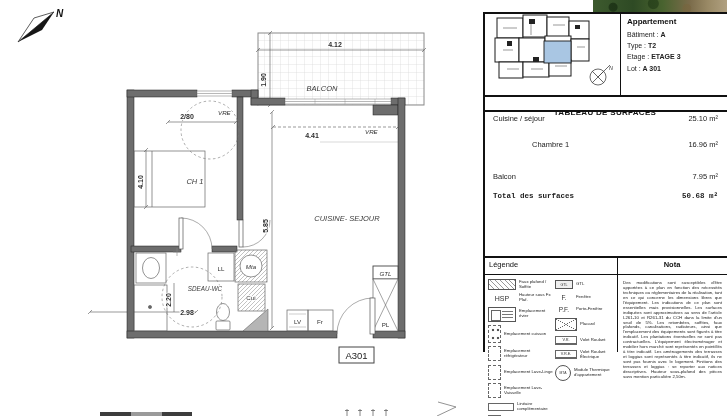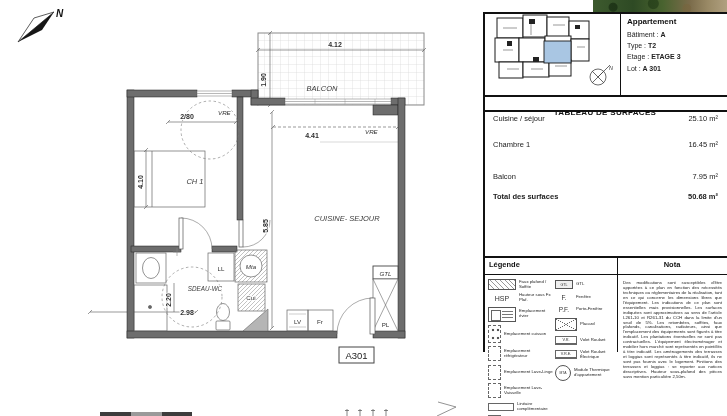--- a/index.html
+++ b/index.html
@@ -31,21 +31,21 @@
   #apartment-info{position:absolute;left:144px;top:17px;width:96px;}
   #apartment-info .title{font-size:8px;font-weight:bold;color:#111;margin-bottom:5px;}
   .info-row{font-size:7px;color:#222;margin-bottom:4.2px;}
   .info-row b{font-weight:bold;}
   #table-title{position:absolute;top:108px;left:0;right:0;text-align:center;
      font-size:8px;font-weight:bold;letter-spacing:.3px;color:#111;}
   .t-row{position:absolute;left:10px;right:9px;height:12px;font-size:7.5px;color:#1c1c1c;text-align:right;}
   .t-row .lab{position:absolute;left:0;}
   .t-row .val{position:absolute;right:0;}
   .t-row.bold{font-weight:bold;}
-  #legend-title{position:absolute;left:6px;top:260px;font-size:7.5px;font-weight:bold;color:#111;}
+  #legend-title{position:absolute;left:6px;top:260px;font-size:7.5px;font-weight:normal;color:#111;}
   #nota-title{position:absolute;left:134px;width:110px;top:260px;text-align:center;
      font-size:7.5px;font-weight:bold;color:#111;}
 
   .legend-col{position:absolute;display:flex;flex-direction:column;}
   #legend-col-a{left:5px;top:279px;width:66px;gap:3.4px;}
   #legend-col-b{left:72px;top:280px;width:61px;gap:5px;}
   .lg-item{display:flex;align-items:center;gap:3px;}
   .lg-label{font-size:4.3px;line-height:1.15;color:#222;flex:1;}
   .ic{flex:none;box-sizing:border-box;}
   .ic-hatch{width:28px;height:11px;border:1px solid #555;
@@ -294,29 +294,29 @@
     </div>
 
     <div class="hline" style="top:95px;height:1.5px;"></div>
     <div id="table-title">TABLEAU DE SURFACES</div>
     <div class="hline" style="top:110px;height:1.5px;"></div>
 
     <div class="t-row" style="top:114px;">
         <span class="lab">Cuisine / séjour</span>
         <span class="val">25.10 m²</span>
       </div>
-    <div class="t-row" style="top:140px;">
+    <div class="t-row" style="top:140px;margin-left:39px;">
         <span class="lab">Chambre 1</span>
-        <span class="val">16.45 m²</span>
+        <span class="val">16.96 m²</span>
       </div>
     <div class="t-row" style="top:172px;">
         <span class="lab">Balcon</span>
         <span class="val">7.95 m²</span>
       </div>
-    <div class="t-row bold" style="top:192px;">
+    <div class="t-row bold" style="top:192px;font-family:Liberation Mono, monospace;">
         <span class="lab">Total des surfaces</span>
         <span class="val">50.68 m²</span>
       </div>
 
     <div class="hline" style="top:256px;height:1.5px;"></div>
     <div class="vline" style="left:134px;top:256px;bottom:0;width:1px;"></div>
     <div id="legend-title">Légende</div>
     <div id="nota-title">Nota</div>
     <div class="hline" style="top:274px;height:1.2px;"></div>
 

